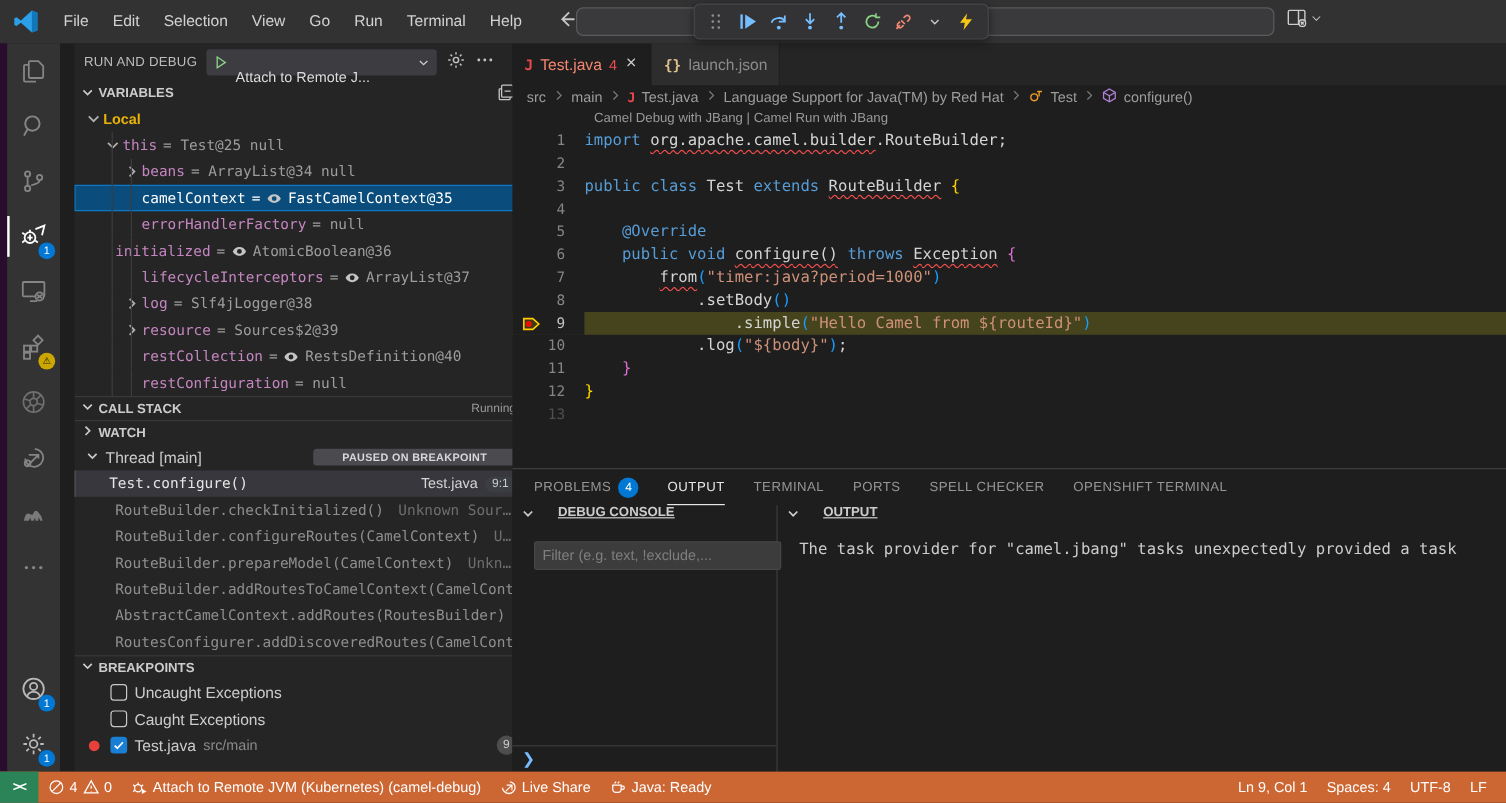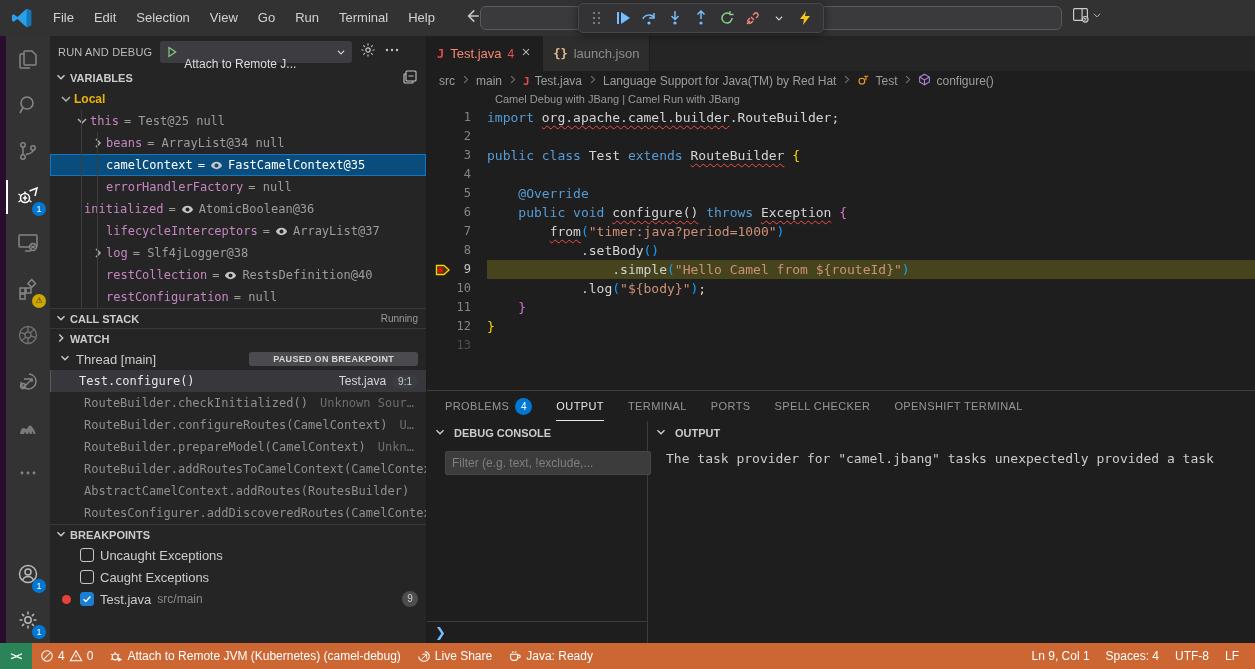--- a/index.html
+++ b/index.html
@@ -30,21 +30,21 @@
   #activitybar { position:absolute; left:6px; top:36px; width:44px; height:607px; background:#333333; }
   .ab-item { position:relative; width:44px; height:46px; display:flex; align-items:center; justify-content:center; }
   .ab-item svg { width:24px; height:24px; }
   .ab-item.active::before { content:""; position:absolute; left:0; top:6px; bottom:6px; width:2px; background:#ffffff; }
   .ab-badge { position:absolute; right:4px; bottom:4px; min-width:14px; height:14px; border-radius:8px;
     background:#0078d4; color:#fff; font-size:9px; line-height:14px; text-align:center; padding:0 2px; }
   .ab-badge.warn { background:#cca700; color:#332b00; font-size:8px; }
   #ab-bottom { position:absolute; left:0; bottom:0; width:44px; }
 
   
-  #sidebar { position:absolute; left:50px; top:36px; width:377px; height:607px; background:#252526;
+  #sidebar { position:absolute; left:62px; top:36px; width:377px; height:607px; background:#252526;
     border-right:1px solid #1b1b1c; overflow:hidden; }
   #sb-header { display:flex; align-items:center; height:32px; padding:0 8px; gap:8px; }
   #sb-title { font-size:11px; color:#bcbcbc; letter-spacing:.2px; white-space:nowrap; }
   #launch-select { flex:none; width:192px; height:22px; background:#3c3c41; border-radius:3px;
     display:flex; align-items:center; padding:0 6px; gap:6px; color:#dddddd; font-size:12px; }
   #launch-select .lbl { flex:1; white-space:nowrap; overflow:hidden;margin-top:24px; }
   .hdr-icon svg { width:16px; height:16px; }
   .section-hdr { display:flex; align-items:center; height:20px; padding:0 8px 0 4px; gap:2px;
     font-size:11px; font-weight:bold; color:#cccccc; }
   .section-hdr .spacer { flex:1; }
@@ -116,22 +116,22 @@
   
   #panel { position:absolute; left:0; bottom:0; width:828px; height:253px; background:#1e1e1e; border-top:1px solid #3e3e42; }
   #panel-tabs { height:30px; display:flex; align-items:center; gap:24px; padding-left:18px; }
   .ptab { font-size:11px; letter-spacing:.4px; color:#969696; height:30px; line-height:30px; display:flex; align-items:center; gap:6px; }
   .ptab.active { color:#e7e7e7; border-bottom:1px solid #e7e7e7; }
   .ptab-badge { background:#0078d4; color:#fff; border-radius:9px; min-width:17px; height:17px;
     font-size:10px; line-height:17px; text-align:center; letter-spacing:0; }
   #panel-body { position:absolute; top:30px; left:0; right:0; bottom:0; display:flex; }
   #dbg-console { width:221px; flex:none; border-right:1px solid #3c3c3c; position:relative; }
   #out-pane { flex:1; overflow:hidden; }
-  .pane-hdr { height:24px; display:flex; align-items:center; gap:7px; padding-left:6px;
-    font-size:11px; font-weight:bold; color:#cccccc; }
+  .pane-hdr { height:24px; display:flex; gap:18px; padding-left:6px;
+    font-size:11px; font-weight:bold; color:#cccccc;text-decoration:underline; }
   #filter-input { position:absolute; left:18px; top:30px; width:206px; height:24px; background:#3c3c3c;
     border:1px solid #45454a; border-radius:2px; color:#cccccc; font-size:12px; padding:0 6px; outline:none; }
   #filter-input::placeholder { color:#7f7f7f; }
   #repl-row { position:absolute; left:0; right:0; bottom:0; height:22px; border-top:1px solid #3c3c3c;
     display:flex; align-items:center; padding-left:8px; color:#75beff; font-size:13px; }
   #out-lines { padding:4px 0 0 18px; font-family:"DejaVu Sans Mono",monospace; font-size:13px;
     line-height:19px; color:#cccccc; white-space:pre; overflow:hidden; }
 
   
   #statusbar { position:absolute; left:0; bottom:0; width:1255px; height:26px; background:#cc6633;
@@ -449,20 +449,31 @@
       <div class="tree-row" style="padding-left: 40px;">
         <span class="guide" style="left: 31px;"></span>
         <span class="guide" style="left: 47px;"></span>
         <span class="chevcell">
           <svg viewBox="0 0 16 16" fill="none" stroke="#b0b0b0" stroke-width="1.5">
             <path d="M6 4l4 4-4 4"></path>
           </svg>
         </span>
         <span class="vname">log</span>
         <span class="vval">= Slf4jLogger@38</span>
+      </div>
+      <div class="tree-row" style="padding-left: 40px;">
+        <span class="guide" style="left: 31px;"></span>
+        <span class="guide" style="left: 47px;"></span>
+        <span class="chevcell">
+          <svg viewBox="0 0 16 16" fill="none" stroke="#b0b0b0" stroke-width="1.5">
+            <path d="M6 4l4 4-4 4"></path>
+          </svg>
+        </span>
+        <span class="vname">resource</span>
+        <span class="vval">= Sources$2@39</span>
       </div>
       <div class="tree-row" style="padding-left: 40px;">
         <span class="guide" style="left: 31px;"></span>
         <span class="guide" style="left: 47px;"></span>
         <span class="chevcell"></span>
         <span class="vname">restCollection</span>
         <span class="vval">=</span>
         <span class="veye">
           <svg viewBox="0 0 16 16">
             <path d="M8 3.5C4.8 3.5 2.2 5.6 1.2 8c1 2.4 3.6 4.5 6.8 4.5s5.8-2.1 6.8-4.5C13.8 5.6 11.2 3.5 8 3.5zm0 7a2.5 2.5 0 1 1 0-5 2.5 2.5 0 0 1 0 5z"></path>

